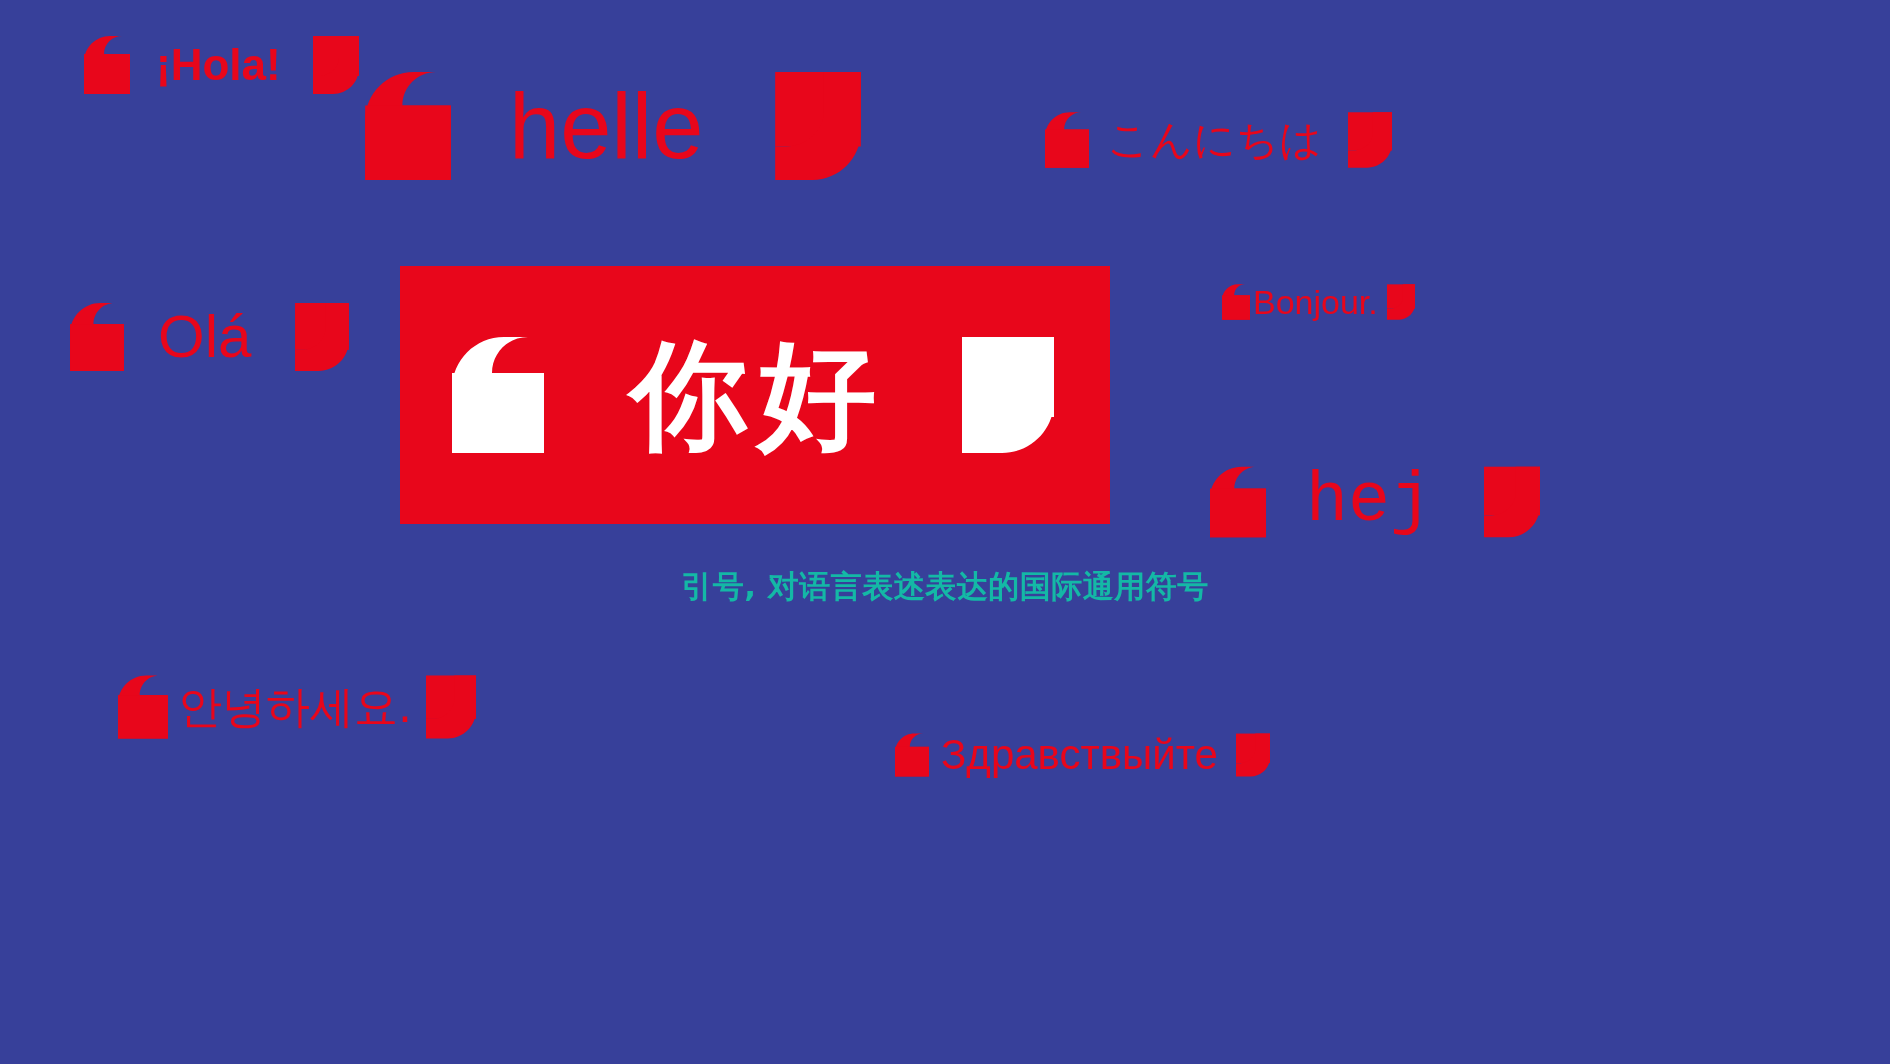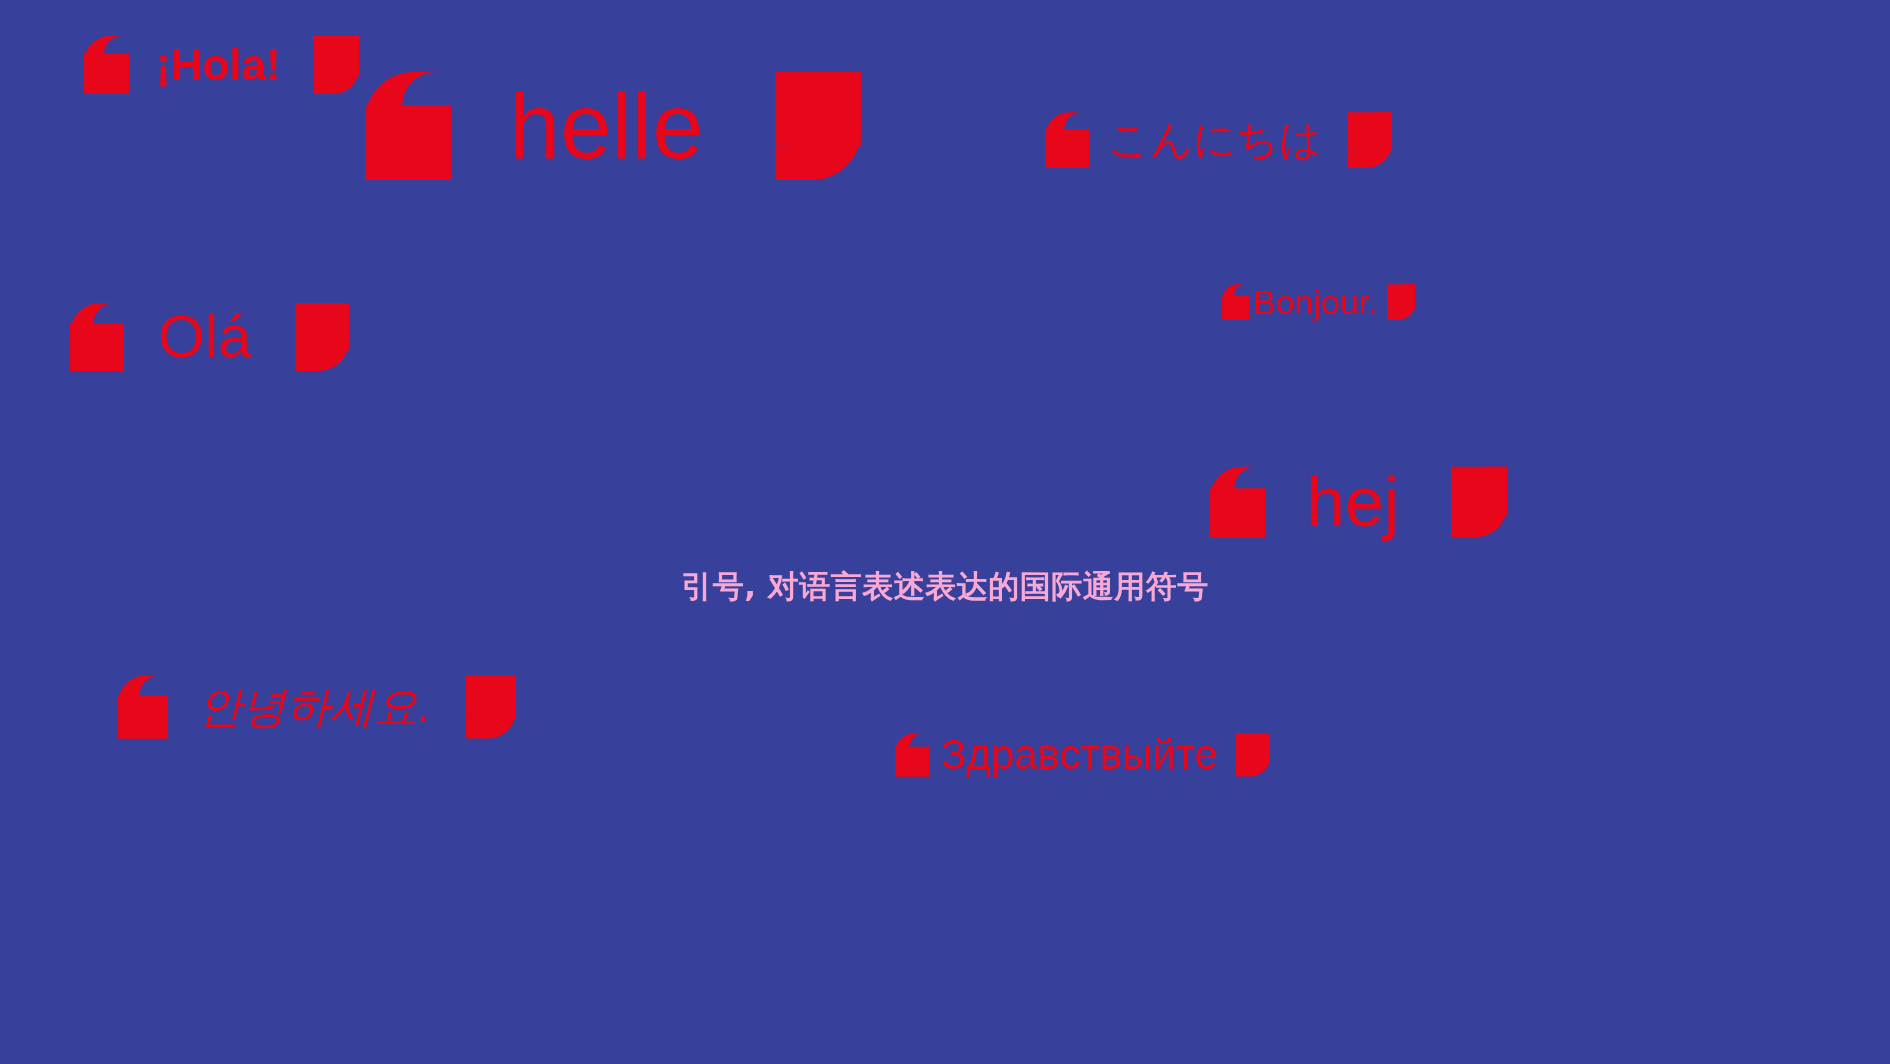--- a/index.html
+++ b/index.html
@@ -46,21 +46,21 @@
     line-height:1;
     letter-spacing:10px;
     font-family:"DejaVu Sans","Liberation Sans",sans-serif;
   }
 
   #subtitle {
     position:absolute;
     left:0; right:0;
     top:566px;
     text-align:center;
-    color:#f9a8d4;
+    color:#14b8a6;
     font-size:31px;
     font-weight:700;
     letter-spacing:0.5px;
     font-family:"DejaVu Sans","Liberation Sans",sans-serif;
   }
 </style>
 </head>
 <body>
 
 <div id="stage">
@@ -138,37 +138,37 @@
     </span>
     <span class="word" style="font-size:34px; font-weight:400;">Bonjour.</span>
     <span class="q" style="margin-left:6px;">
       <svg width="28" height="36" viewBox="0 0 46 58">
         <rect fill="#e8061b" x="0" y="0" width="46" height="40"></rect>
         <path fill="#e8061b" d="M46 0v32C46 46.36 34.36 58 20 58H0V40h6C15.94 40 26 31.94 26 22V0z"></path>
       </svg>
     </span>
   </div>
 
-  <div class="greet" style="left:1210px; top:466px; gap:40px;">
+  <div class="greet" style="left:1210px; top:466px; gap:40px;font-family:Liberation Mono, monospace;">
     <span class="q">
       <svg width="56" height="72" viewBox="0 0 46 58">
         <path fill="#e8061b" d="M46 0H26C11.64 0 0 11.64 0 26v32h46V18H20C20 8.06 28.06 0 38 0h8z"></path>
         <rect fill="#e8061b" x="0" y="18" width="46" height="40"></rect>
       </svg>
     </span>
     <span class="word" style="font-size:70px; font-weight:400;">hej</span>
     <span class="q" style="margin-left:12px;">
       <svg width="56" height="72" viewBox="0 0 46 58">
         <rect fill="#e8061b" x="0" y="0" width="46" height="40"></rect>
         <path fill="#e8061b" d="M46 0v32C46 46.36 34.36 58 20 58H0V40h6C15.94 40 26 31.94 26 22V0z"></path>
       </svg>
     </span>
   </div>
 
-  <div class="greet" style="left:118px; top:675px; gap:30px;font-style:italic;">
+  <div class="greet" style="left:118px; top:675px; gap:10px;">
     <span class="q">
       <svg width="50" height="64" viewBox="0 0 46 58">
         <path fill="#e8061b" d="M46 0H26C11.64 0 0 11.64 0 26v32h46V18H20C20 8.06 28.06 0 38 0h8z"></path>
         <rect fill="#e8061b" x="0" y="18" width="46" height="40"></rect>
       </svg>
     </span>
     <span class="word" style="font-size:44px; font-weight:400; font-family:'DejaVu Sans','Liberation Sans',sans-serif;">안녕하세요.</span>
     <span class="q" style="margin-left:4px;">
       <svg width="50" height="64" viewBox="0 0 46 58">
         <rect fill="#e8061b" x="0" y="0" width="46" height="40"></rect>
@@ -186,16 +186,31 @@
     </span>
     <span class="word" style="font-size:42px; font-weight:400;">Здравствыйте</span>
     <span class="q" style="margin-left:6px;">
       <svg width="34" height="44" viewBox="0 0 46 58">
         <rect fill="#e8061b" x="0" y="0" width="46" height="40"></rect>
         <path fill="#e8061b" d="M46 0v32C46 46.36 34.36 58 20 58H0V40h6C15.94 40 26 31.94 26 22V0z"></path>
       </svg>
     </span>
   </div>
 
+  <div id="banner">
+    <span class="bq" style="margin-left:52px;">
+      <svg width="92" height="116" viewBox="0 0 46 58">
+        <path fill="#ffffff" d="M46 0H26C11.64 0 0 11.64 0 26v32h46V18H20C20 8.06 28.06 0 38 0h8z"></path>
+        <rect fill="#ffffff" x="0" y="18" width="46" height="40"></rect>
+      </svg>
+    </span>
+    <span id="banner-word" style="margin-left:86px;">你好</span>
+    <span class="bq" style="margin-left:76px;">
+      <svg width="92" height="116" viewBox="0 0 46 58">
+        <rect fill="#ffffff" x="0" y="0" width="46" height="40"></rect>
+        <path fill="#ffffff" d="M46 0v32C46 46.36 34.36 58 20 58H0V40h6C15.94 40 26 31.94 26 22V0z"></path>
+      </svg>
+    </span>
+  </div>
 
   <div id="subtitle">引号, 对语言表述表达的国际通用符号</div>
 
 </div>
 
 </body></html>

